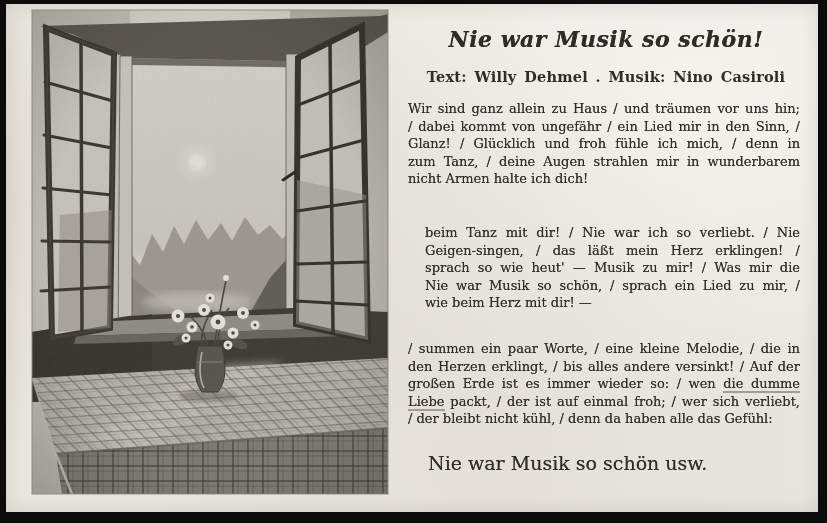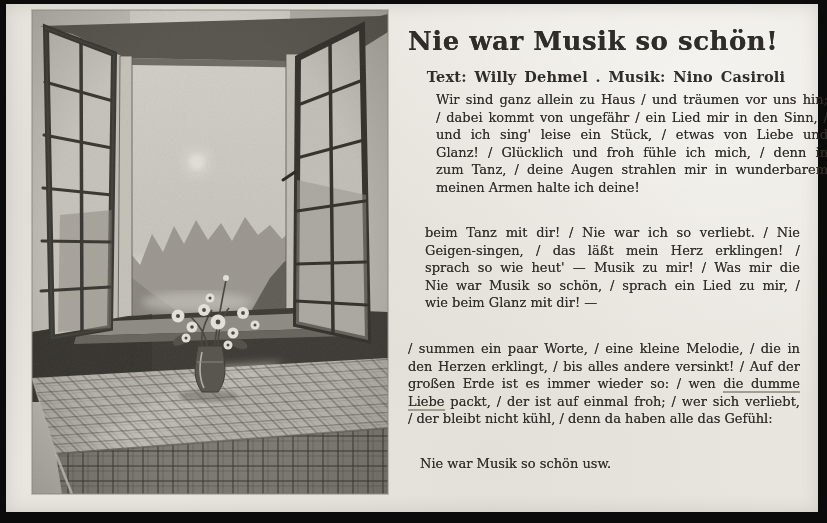--- a/index.html
+++ b/index.html
@@ -10,33 +10,33 @@
         background:#e9e6e0;
         background-image:
           radial-gradient(ellipse at 18% 40%, rgba(205,200,190,.35), rgba(0,0,0,0) 60%),
           radial-gradient(ellipse at 85% 15%, rgba(255,255,252,.5), rgba(0,0,0,0) 55%),
           radial-gradient(ellipse at 60% 90%, rgba(214,210,200,.3), rgba(0,0,0,0) 50%);
         box-shadow:inset 0 0 18px rgba(90,85,75,.18);}
   .photo{position:absolute;left:26px;top:6px;width:356px;height:484px;
          outline:1px solid rgba(110,106,98,.35);}
   .photo svg{display:block;width:356px;height:484px;}
   .text-col{position:absolute;left:402px;top:0;width:396px;height:508px;color:#2f2d29;}
-  .title{position:absolute;top:22px;left:0;width:100%;margin:0;text-align:left;
-         font-size:26px;font-weight:bold;letter-spacing:.5px;
-         text-shadow:0 0 .6px rgba(47,45,41,.85);}
+  .title{position:absolute;top:22px;left:0;width:100%;margin:0;text-align:center;
+         font-size:22px;font-weight:bold;letter-spacing:.5px;
+         text-shadow:0 0 .6px rgba(47,45,41,.85);font-style:italic;}
   .credits{position:absolute;top:64px;left:0;width:100%;text-align:center;
            font-size:14.5px;font-weight:bold;word-spacing:2.5px;letter-spacing:.2px;}
   .para{position:absolute;left:0;width:392px;font-size:13px;line-height:17.5px;
         text-shadow:0 0 .5px rgba(47,45,41,.7);}
   .para .line{text-align:justify;text-align-last:justify;white-space:normal;}
   .para .line:last-child{text-align-last:left;}
-  .p1{top:87px;margin-left:28px;}
+  .p1{top:96px;}
   .p2{top:220px;padding-left:17px;width:375px;}
   .p3{top:336px;}
-  .outro{position:absolute;top:451px;left:12px;font-size:13px;line-height:17.5px;
+  .outro{position:absolute;top:451px;left:20px;font-size:19px;line-height:17.5px;
          text-shadow:0 0 .5px rgba(47,45,41,.7);}
   .u{text-decoration:underline;text-decoration-color:#a19d92;
      text-decoration-thickness:2px;text-underline-offset:3px;}
 </style>
 </head>
 <body>
 
 <div class="scan">
   <div class="card">
 
@@ -173,31 +173,30 @@
         <rect x="0.5" y="0.5" width="355" height="483" fill="none" stroke="#8a8780" stroke-opacity=".5"></rect>
       </svg>
     </div>
 
     <div class="text-col">
       <h1 class="title">Nie war Musik so schön!</h1>
       <div class="credits">Text: Willy Dehmel . Musik: Nino Casiroli</div>
       <div class="para p1">
           <div class="line">Wir sind ganz allein zu Haus / und träumen vor uns hin;</div>
           <div class="line">/ dabei kommt von ungefähr / ein Lied mir in den Sinn, /</div>
-          <div class="line">und ich sing' leise ein Stück, / etwas von Liebe und</div>
           <div class="line">Glanz! / Glücklich und froh fühle ich mich, / denn in</div>
           <div class="line">zum Tanz, / deine Augen strahlen mir in wunderbarem</div>
-          <div class="line">meinen Armen halte ich deine!</div>
+          <div class="line">nicht Armen halte ich dich!</div>
         </div>
       <div class="para p2">
           <div class="line">beim Tanz mit dir! / Nie war ich so verliebt. / Nie</div>
           <div class="line">Geigen-singen, / das läßt mein Herz erklingen! /</div>
           <div class="line">sprach so wie heut' — Musik zu mir! / Was mir die</div>
           <div class="line">Nie war Musik so schön, / sprach ein Lied zu mir, /</div>
-          <div class="line">wie beim Glanz mit dir! —</div>
+          <div class="line">wie beim Herz mit dir! —</div>
         </div>
       <div class="para p3">
           <div class="line">/ summen ein paar Worte, / eine kleine Melodie, / die in</div>
           <div class="line">den Herzen erklingt, / bis alles andere versinkt! / Auf der</div>
           <div class="line">großen Erde ist es immer wieder so: / wen <span class="u">die dumme</span></div>
           <div class="line"><span class="u">Liebe</span> packt, / der ist auf einmal froh; / wer sich verliebt,</div>
           <div class="line">/ der bleibt nicht kühl, / denn da haben alle das Gefühl:</div>
         </div>
       <div class="outro">Nie war Musik so schön usw.</div>
     </div>

